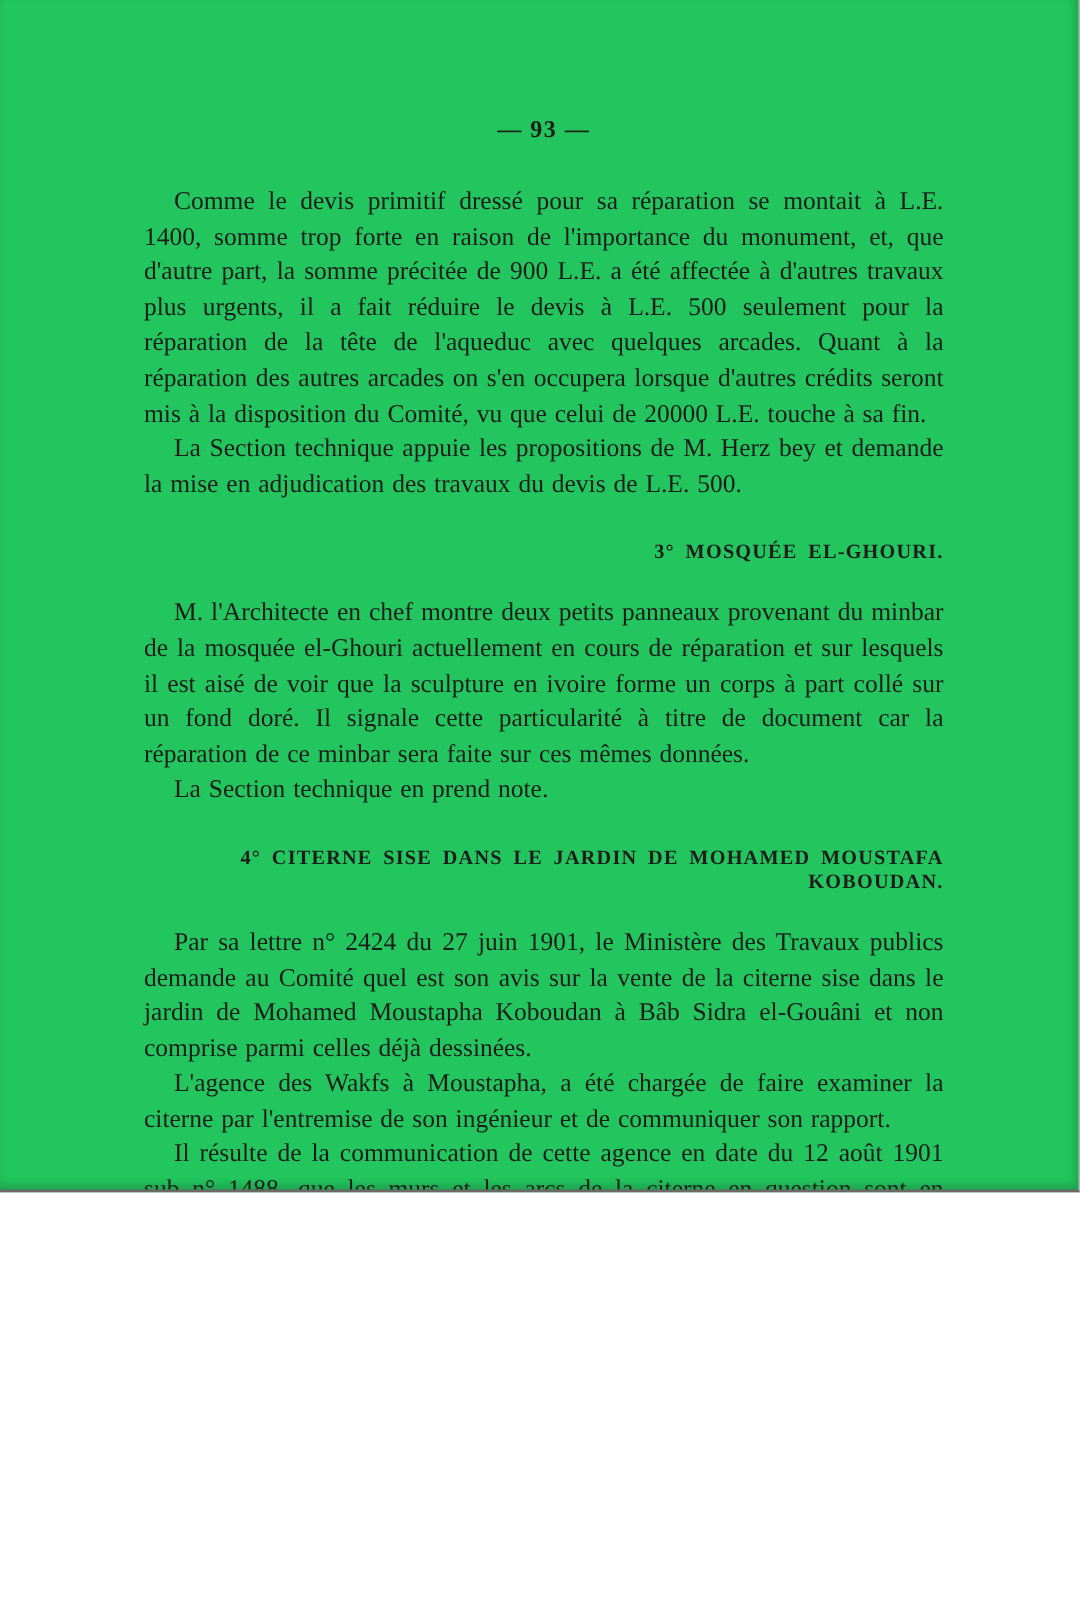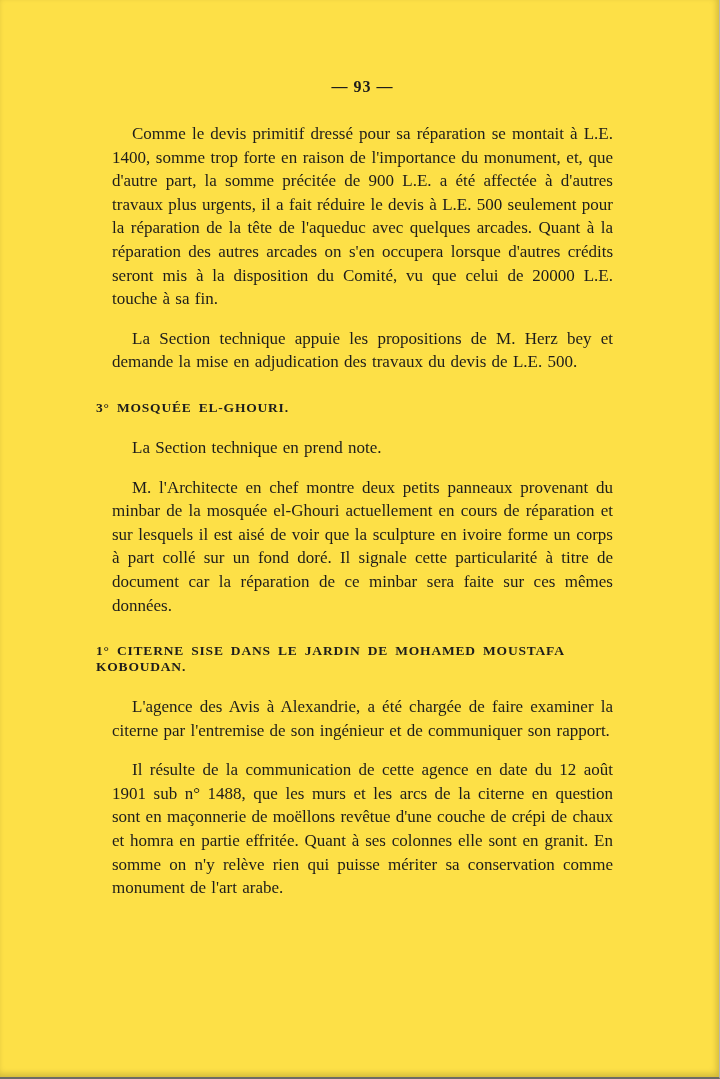--- a/index.html
+++ b/index.html
@@ -3,74 +3,75 @@
 <meta charset="utf-8">
 <style>
   html, body {
     margin: 0;
     padding: 0;
     background: #ffffff;
   }
   .page {
     position: relative;
     width: 720px;
-    height: 1079px;
-    background: #fde047;
+    height: 795px;
+    background: #22c55e;
     box-sizing: border-box;
     padding: 78px 90px 40px 96px;
     font-family: "Liberation Serif", "DejaVu Serif", serif;
     color: #1e1d1b;
     overflow: hidden;
     box-shadow: inset -2px -3px 6px rgba(0,0,0,0.18);
     border-right: 1px solid #b9b6b1;
     border-bottom: 2px solid #6d6a65;
   }
   .page-number {
     text-align: center;
     font-size: 16px;
     font-weight: bold;
     letter-spacing: 1px;
     margin: 0 0 26px 0;
   }
   p.para {
-    margin: 16px;
+    margin: 0;
     text-align: justify;
     text-indent: 20px;
     font-size: 17px;
     line-height: 23.6px;
     word-spacing: 1px;
   }
   .heading {
-    text-align: left;
+    text-align: right;
     font-size: 13.5px;
     font-weight: bold;
     letter-spacing: 0.8px;
     word-spacing: 3px;
     margin: 26px 0 20px 0;
   }
 </style>
 </head>
 <body>
 
 <div class="page">
 
   <div class="page-number">— 93 —</div>
 
   <p class="para">Comme le devis primitif dressé pour sa réparation se montait à L.E. 1400, somme trop forte en raison de l'importance du monument, et, que d'autre part, la somme précitée de 900 L.E. a été affectée à d'autres travaux plus urgents, il a fait réduire le devis à L.E. 500 seulement pour la réparation de la tête de l'aqueduc avec quelques arcades. Quant à la réparation des autres arcades on s'en occupera lorsque d'autres crédits seront mis à la disposition du Comité, vu que celui de 20000 L.E. touche à sa fin.</p>
 
   <p class="para">La Section technique appuie les propositions de M. Herz bey et demande la mise en adjudication des travaux du devis de L.E. 500.</p>
 
   <div class="heading">3° MOSQUÉE EL-GHOURI.</div>
 
+  <p class="para">M. l'Architecte en chef montre deux petits panneaux provenant du minbar de la mosquée el-Ghouri actuellement en cours de réparation et sur lesquels il est aisé de voir que la sculpture en ivoire forme un corps à part collé sur un fond doré. Il signale cette particularité à titre de document car la réparation de ce minbar sera faite sur ces mêmes données.</p>
+
   <p class="para">La Section technique en prend note.</p>
 
-  <p class="para">M. l'Architecte en chef montre deux petits panneaux provenant du minbar de la mosquée el-Ghouri actuellement en cours de réparation et sur lesquels il est aisé de voir que la sculpture en ivoire forme un corps à part collé sur un fond doré. Il signale cette particularité à titre de document car la réparation de ce minbar sera faite sur ces mêmes données.</p>
+  <div class="heading">4° CITERNE SISE DANS LE JARDIN DE MOHAMED MOUSTAFA KOBOUDAN.</div>
 
-  <div class="heading">1° CITERNE SISE DANS LE JARDIN DE MOHAMED MOUSTAFA KOBOUDAN.</div>
+  <p class="para">Par sa lettre n° 2424 du 27 juin 1901, le Ministère des Travaux publics demande au Comité quel est son avis sur la vente de la citerne sise dans le jardin de Mohamed Moustapha Koboudan à Bâb Sidra el-Gouâni et non comprise parmi celles déjà dessinées.</p>
 
-
-  <p class="para">L'agence des Avis à Alexandrie, a été chargée de faire examiner la citerne par l'entremise de son ingénieur et de communiquer son rapport.</p>
+  <p class="para">L'agence des Wakfs à Moustapha, a été chargée de faire examiner la citerne par l'entremise de son ingénieur et de communiquer son rapport.</p>
 
   <p class="para">Il résulte de la communication de cette agence en date du 12 août 1901 sub n° 1488, que les murs et les arcs de la citerne en question sont en maçonnerie de moëllons revêtue d'une couche de crépi de chaux et homra en partie effritée. Quant à ses colonnes elle sont en granit. En somme on n'y relève rien qui puisse mériter sa conservation comme monument de l'art arabe.</p>
 
 
 
 </div>
 
 </body></html>

